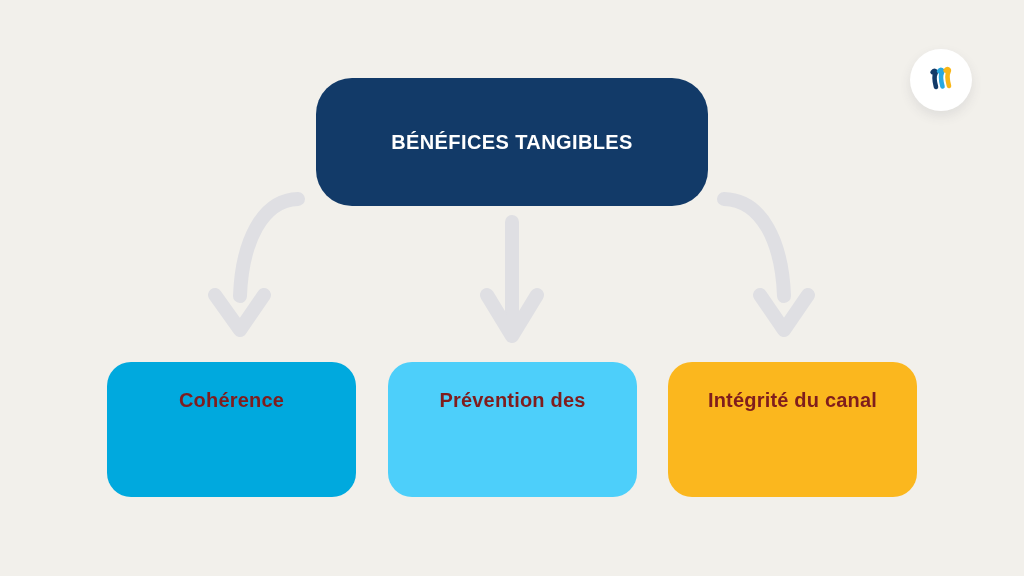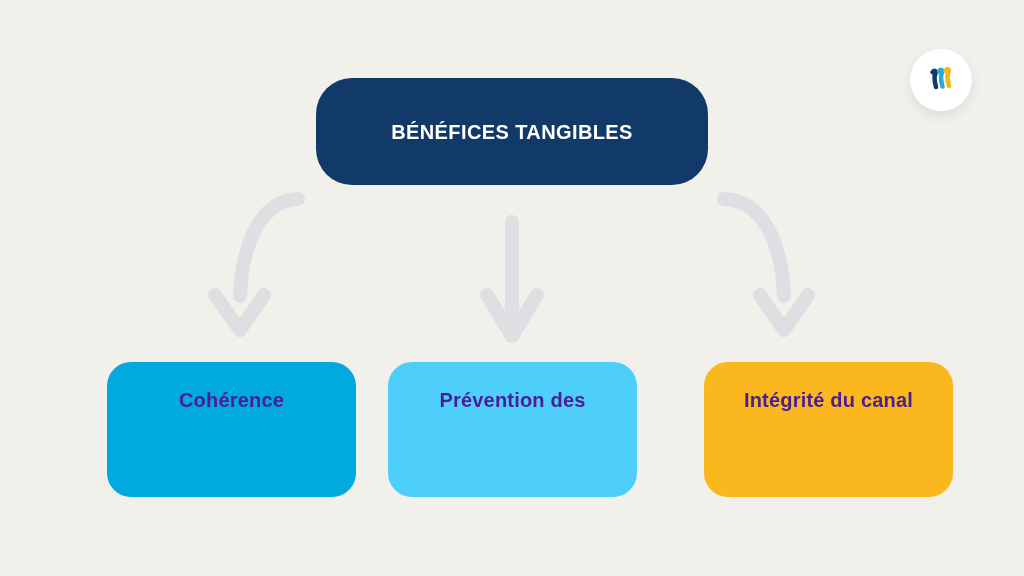--- a/index.html
+++ b/index.html
@@ -13,21 +13,21 @@
     position: relative;
     width: 1024px;
     height: 576px;
     background: #F2F0EB;
   }
 
   
   .header-box {
     position: absolute;
     left: 316px; top: 78px;
-    width: 392px; height: 107px;
+    width: 392px; height: 128px;
     background: #123A68;
     border-radius: 36px;
     display: flex;
     flex-direction: row;
     align-items: center;
     justify-content: center;
     text-align: center;
   }
   .header-box .line {
     color: #FFFFFF;
@@ -72,30 +72,30 @@
     top: 362px;
     width: 249px; height: 135px;
     border-radius: 24px;
     display: flex;
     flex-direction: column;
     align-items: center;
     padding-top: 23px;
     text-align: center;
   }
   .benefit-card .line {
-    color: #4c1d95;
+    color: #7f1d1d;
     font-size: 20px;
     font-weight: 700;
     line-height: 30px;
     letter-spacing: 0.2px;
     white-space: nowrap;
   }
   .card-1 { left: 107px; background: #00A9DE; }
   .card-2 { left: 388px; background: #4DCFFA; justify-content: space-between; }
-  .card-3 { left: 668px; background: #FBB71E; margin-left: 36px; }
+  .card-3 { left: 668px; background: #FBB71E; }
 </style>
 </head>
 <body>
 
 <div class="canvas">
 
   <svg class="arrows-layer" viewBox="0 0 1024 576" xmlns="http://www.w3.org/2000/svg" aria-hidden="true">
     <g>
       <path d="M298,199 C262,200 242,242 240,296"></path>
       <path d="M215,295 L240,330 L264,295"></path>

